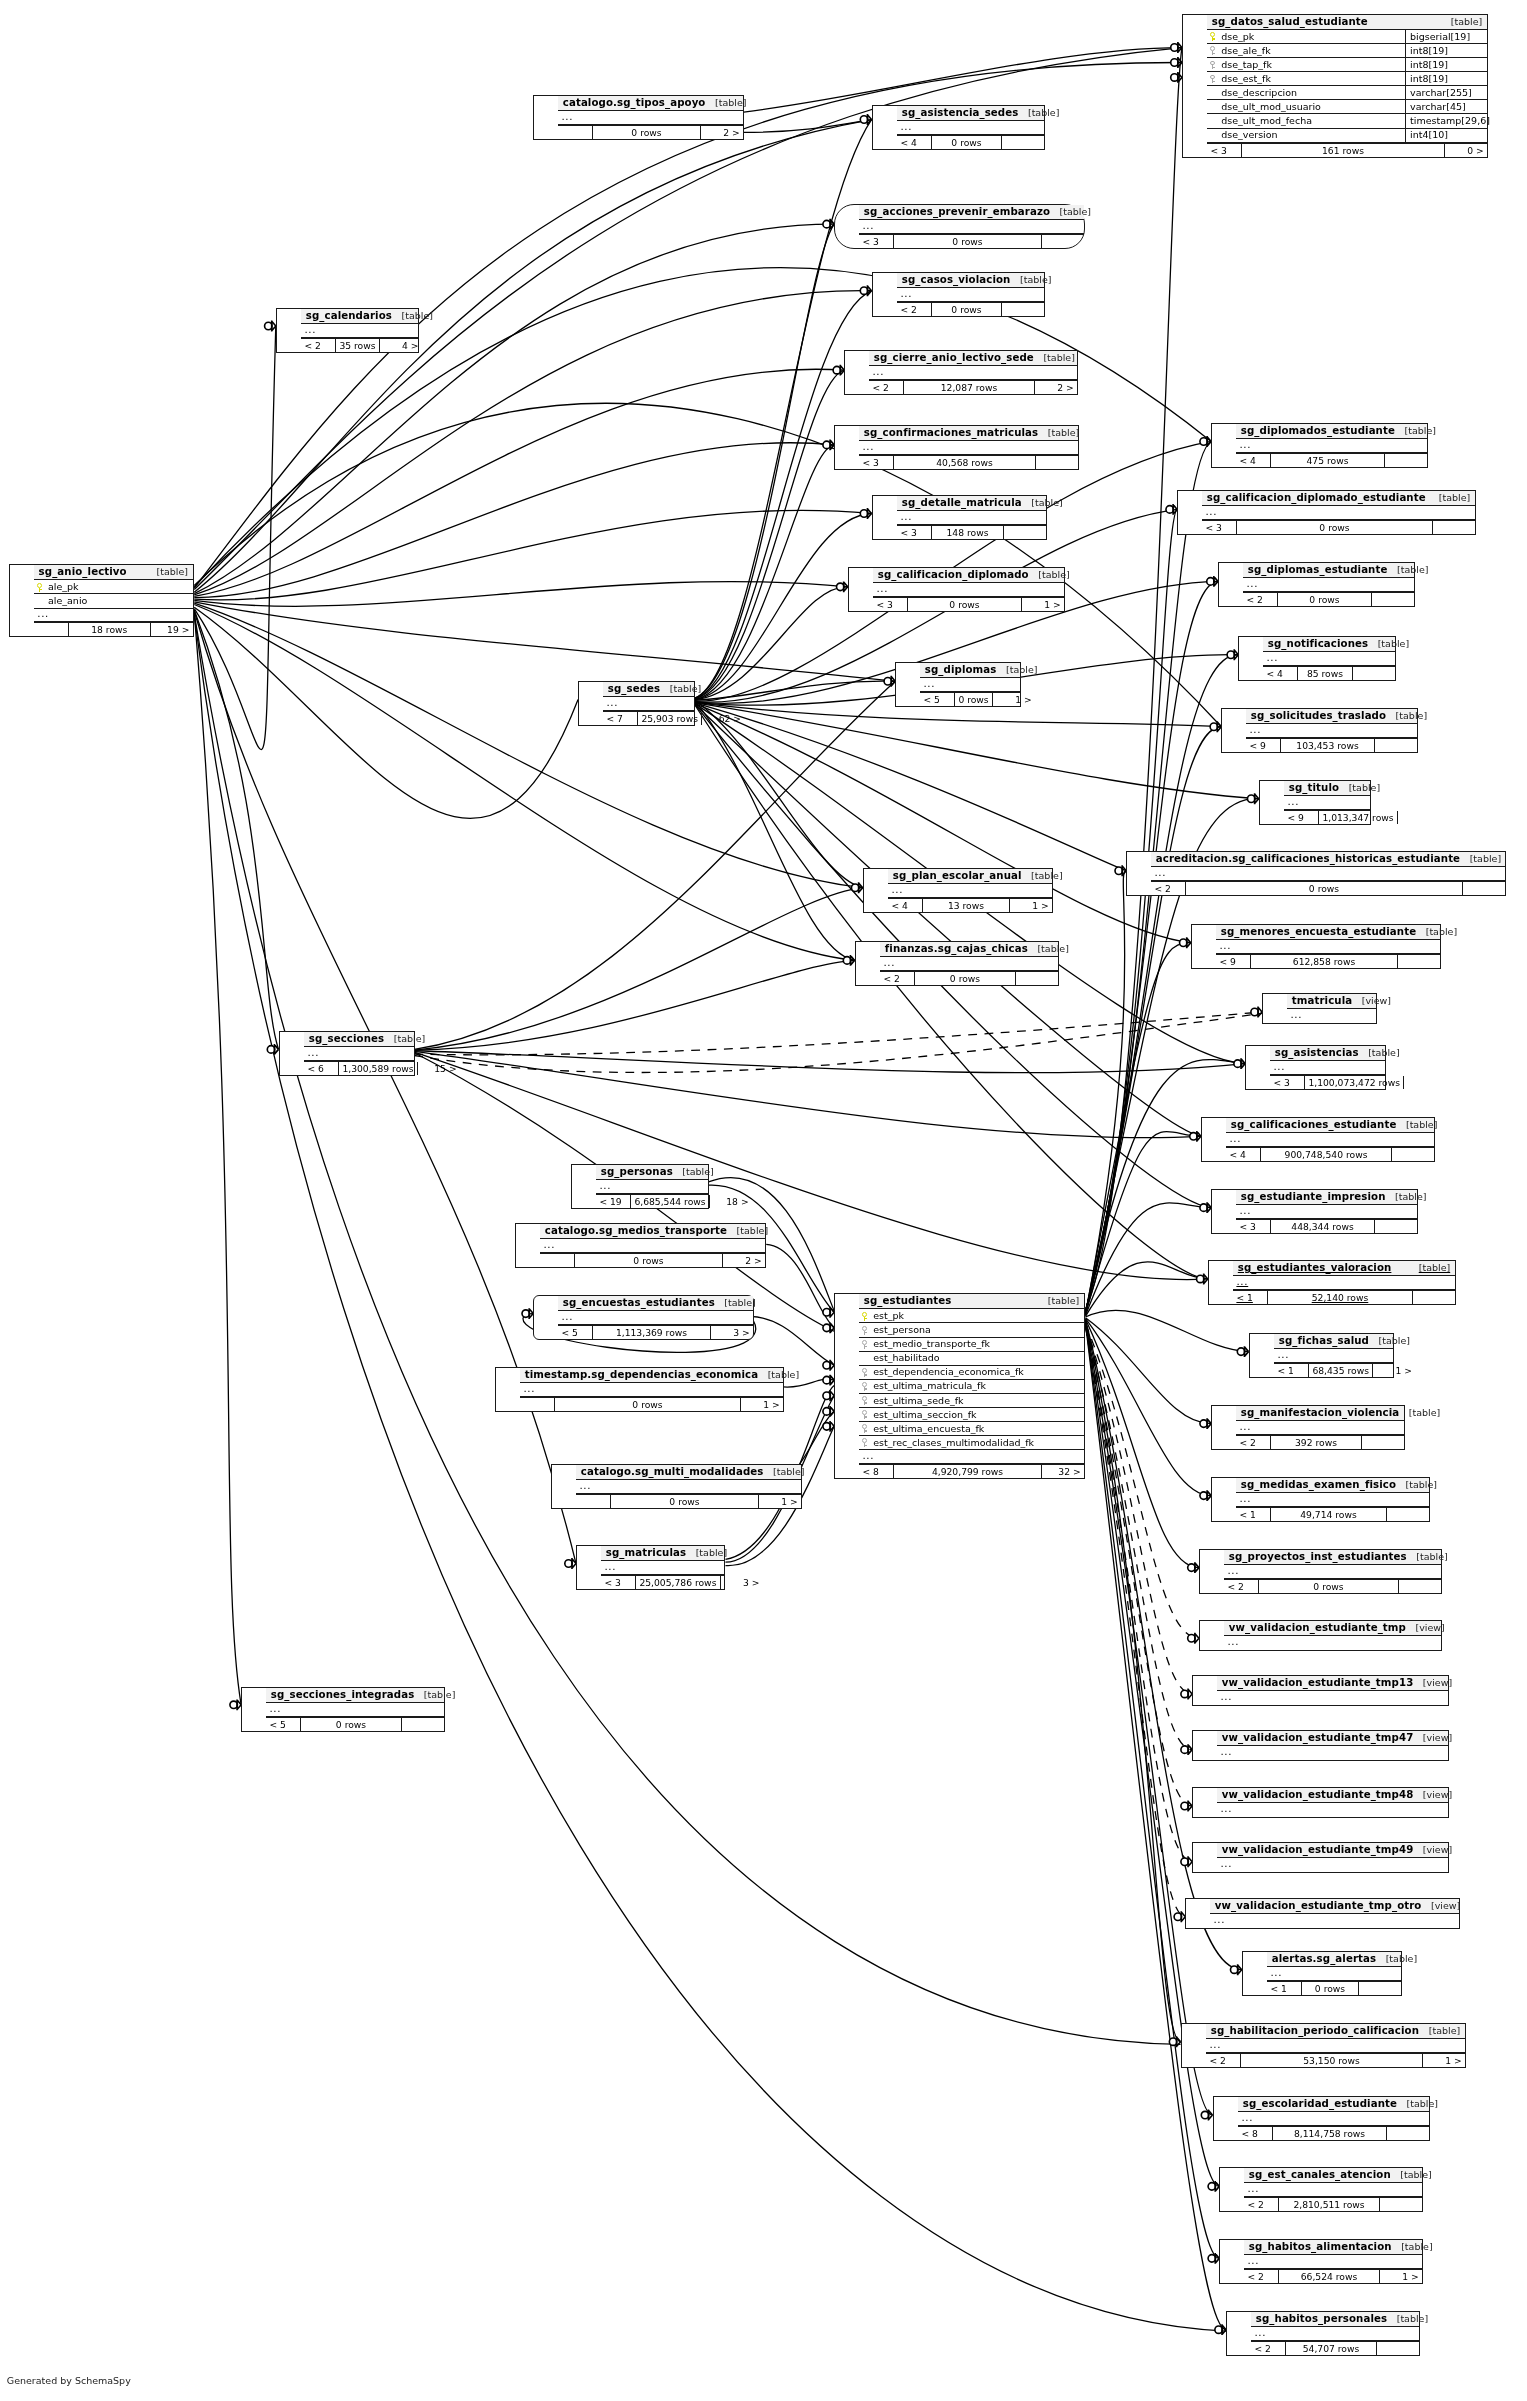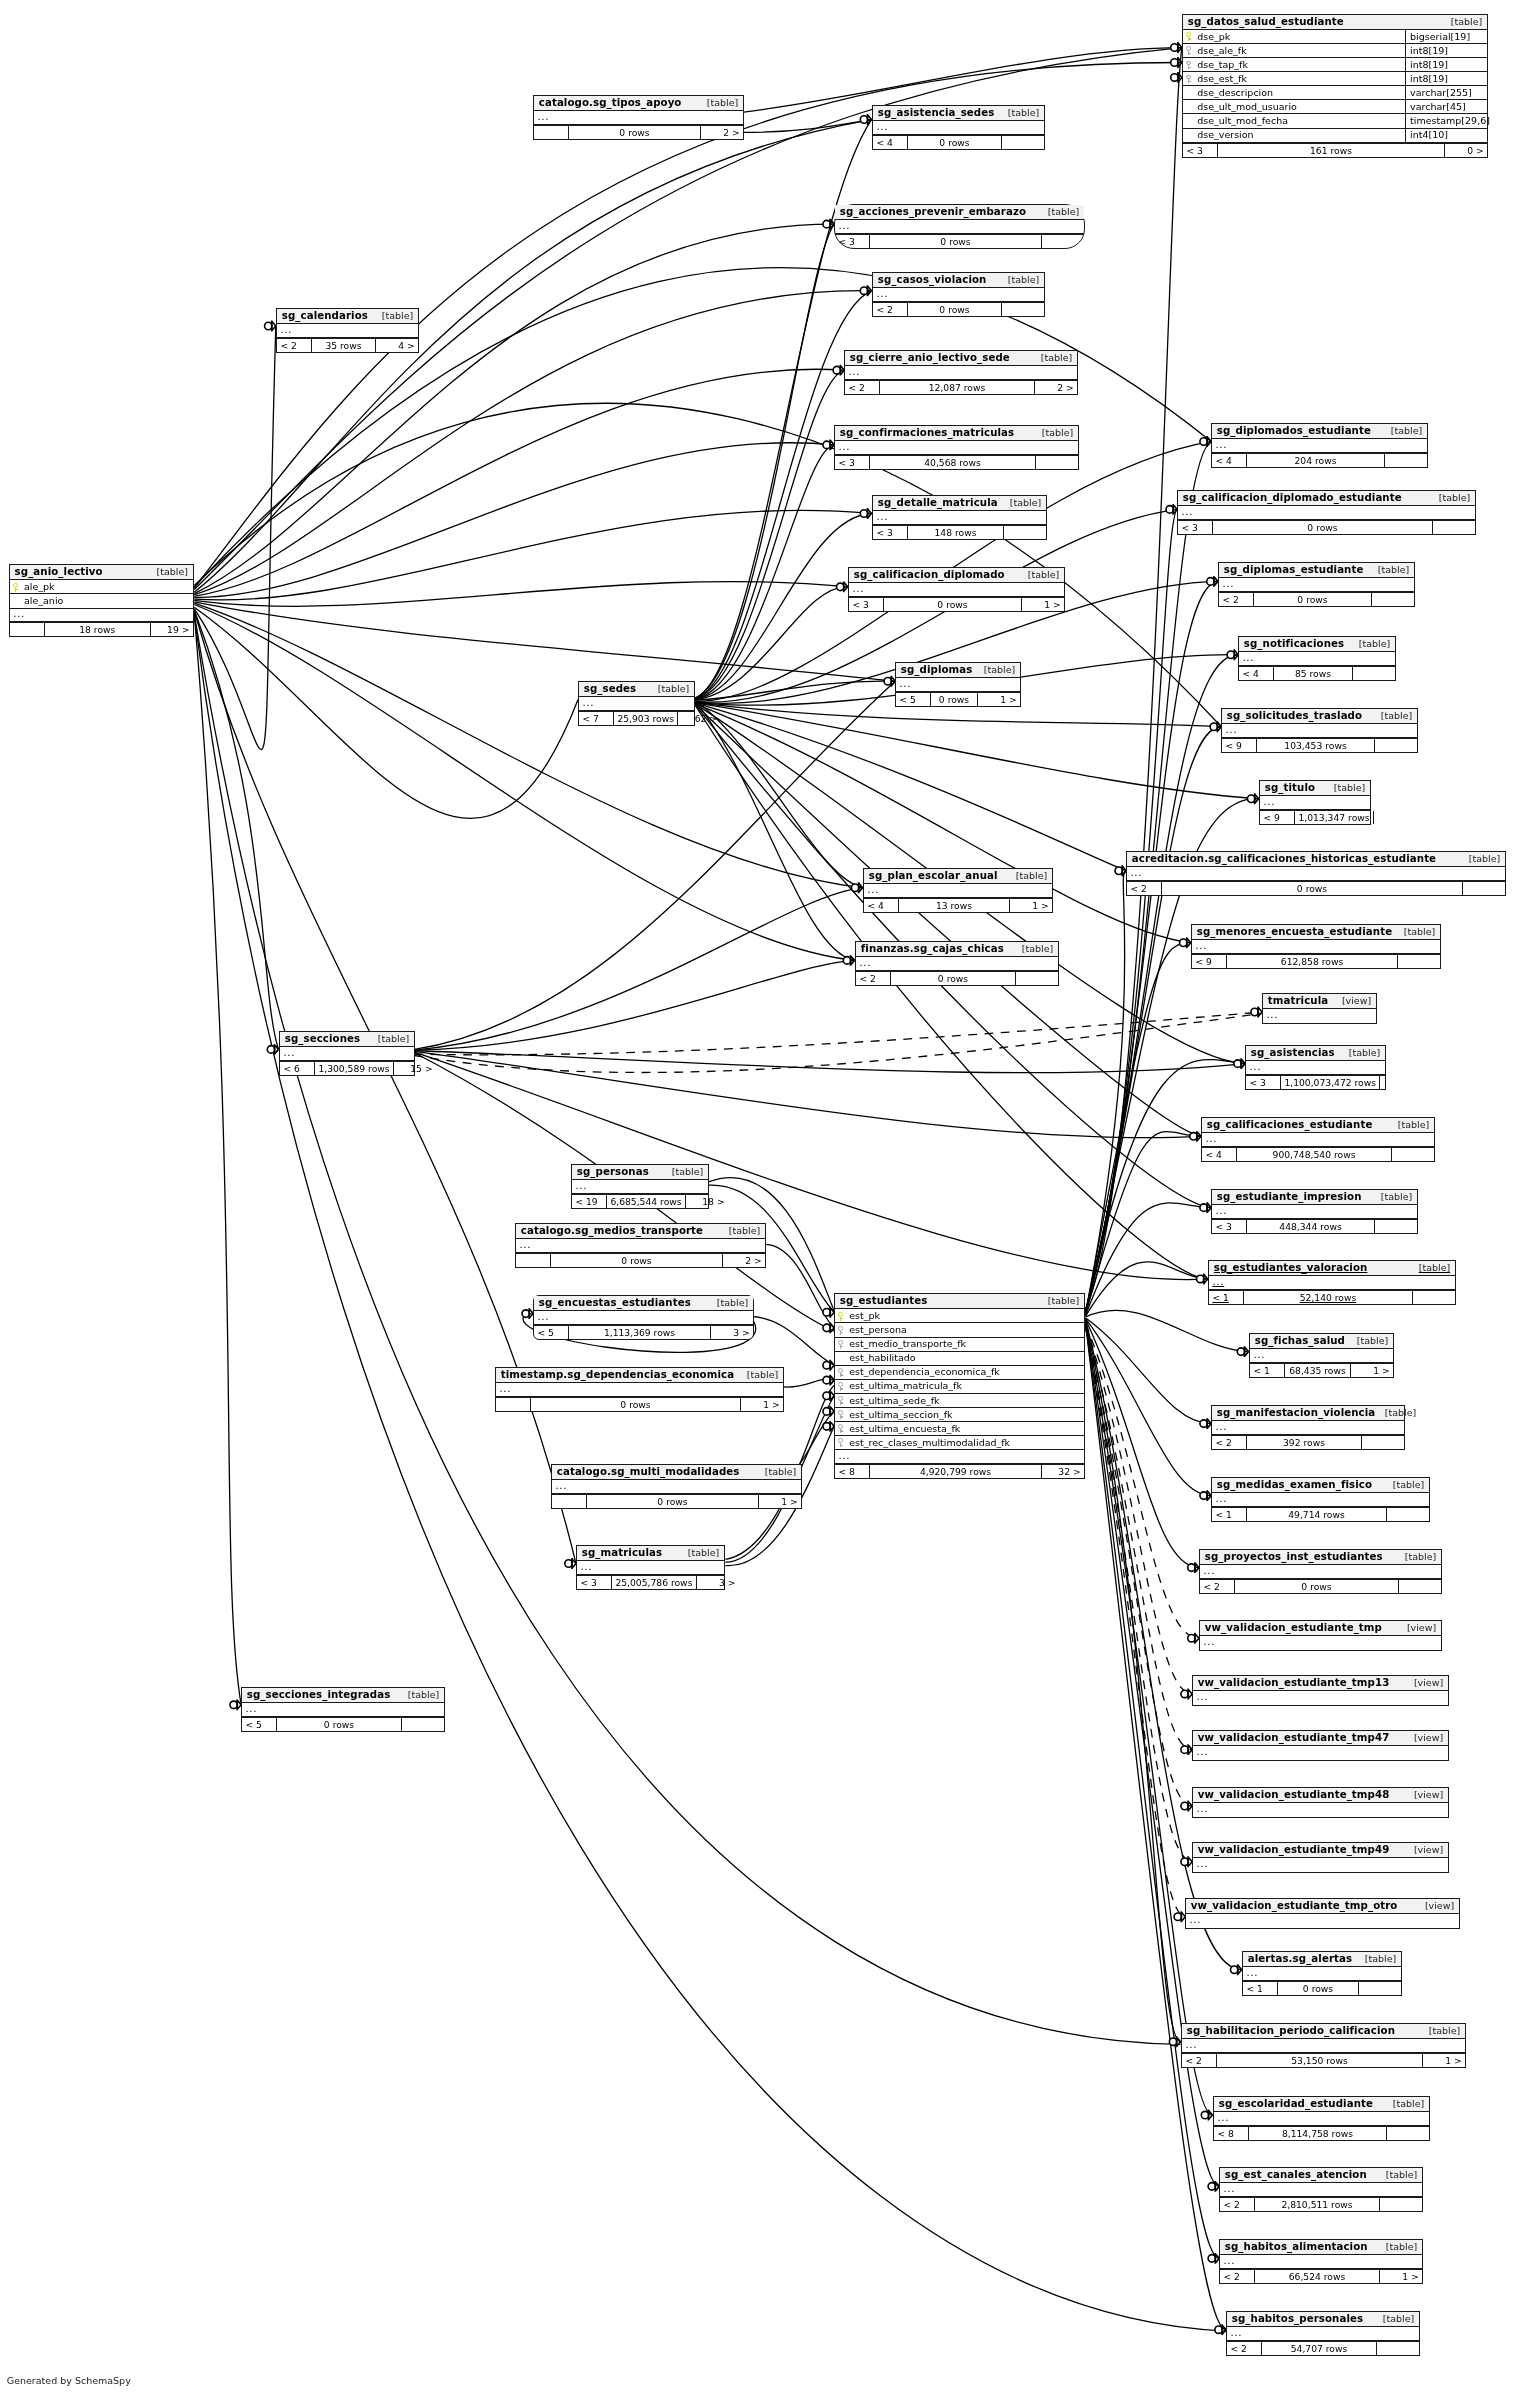--- a/index.html
+++ b/index.html
@@ -1,21 +1,21 @@
 <!DOCTYPE html>
 <html style="font-size:11px"><head>
 <meta charset="utf-8">
 <title>SchemaSpy Relationships Diagram</title>
 <style>
   html,body{margin:0;padding:0;background:#ffffff;}
   body{font-family:"DejaVu Sans","Liberation Sans",sans-serif;}
   #canvas{position:relative;width:1527px;height:2401px;background:#fff;overflow:hidden;}
   #edges{position:absolute;left:0;top:0;width:1527px;height:2401px;pointer-events:none;}
 
-  .tbl{position:absolute;border:1.4px solid #1a1a1a;background:#ffffff;box-sizing:border-box;}
+  .tbl{position:absolute;border:1.4px solid #1a1a1a;background:#ffffff;box-sizing:border-box;padding-left:24px;}
   .tbl .hdr{display:flex;align-items:center;justify-content:space-between;
             background:#f2f2f2;border-bottom:1.4px solid #1a1a1a;
             padding:1.4px 4.8px 2px 4.8px;gap:9.5px;white-space:nowrap;}
   .tbl .hdr .nm{font-weight:bold;font-size:10.2px;color:#000;letter-spacing:0.1px;}
   .tbl .hdr .ty{font-size:9.5px;color:#222;}
   .tbl .col{display:flex;align-items:center;border-bottom:0.7px solid #1a1a1a;
             font-size:9.5px;color:#000;min-height:13.6px;box-sizing:border-box;}
   .tbl .col:last-child{border-bottom:none;}
   .tbl .col .cn{padding:0.7px 4.1px 1.4px 2.7px;flex:1;white-space:nowrap;}
   .tbl .col .ct{padding:0.7px 4.1px 1.4px 4.1px;border-left:0.7px solid #1a1a1a;
@@ -637,21 +637,21 @@
       <div class="tbl" style="left: 1211px; top: 423px; width: 217px;">
         <div class="hdr">
           <span class="nm">sg_diplomados_estudiante</span>
           <span class="ty">[table]</span>
         </div>
         <div class="col">
           <span class="dots">...</span>
         </div>
         <div class="foot">
           <div class="l" style="min-width: 35px;">&lt; 4</div>
-          <div class="c">204 rows</div>
+          <div class="c">475 rows</div>
           <div class="r" style="min-width: 42px;"></div>
         </div>
       </div>
       <div class="tbl" style="left: 1177px; top: 490px; width: 299px;">
         <div class="hdr">
           <span class="nm">sg_calificacion_diplomado_estudiante</span>
           <span class="ty">[table]</span>
         </div>
         <div class="col">
           <span class="dots">...</span>

